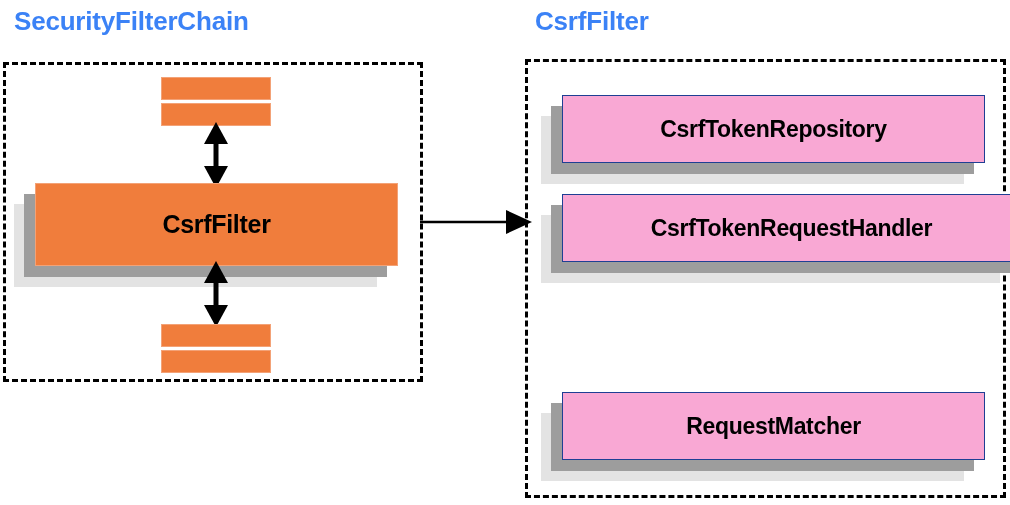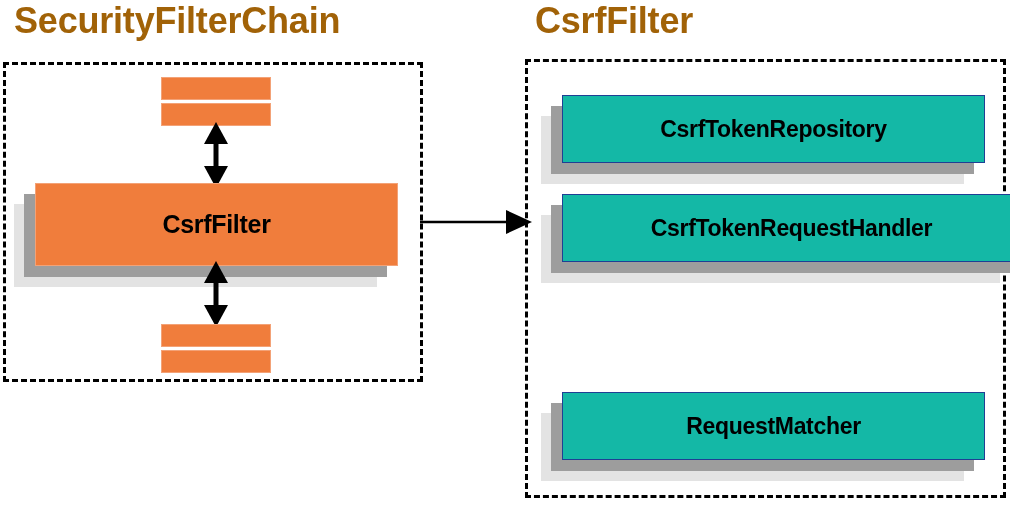--- a/index.html
+++ b/index.html
@@ -2,21 +2,21 @@
 <html><head>
 <meta charset="utf-8">
 <style>
   html,body{margin:0;padding:0;background:#ffffff;}
   body{width:1010px;height:505px;position:relative;overflow:hidden;
        font-family:"Liberation Sans","DejaVu Sans",sans-serif;}
 
   .stage{position:absolute;left:0;top:0;width:1010px;height:505px;}
 
   
-  .title{position:absolute;font-weight:bold;font-size:36px;color:#a16207;
+  .title{position:absolute;font-weight:bold;font-size:26px;color:#3b82f6;
          letter-spacing:-0.2px;white-space:nowrap;line-height:34px;}
   #title-left{left:14px;top:4px;}
   #title-right{left:535px;top:4px;}
 
   
   .dashed-box{position:absolute;background:transparent;box-sizing:border-box;}
   .dashed-box::before{content:"";position:absolute;inset:0;
       border:3px dashed #000000;box-sizing:border-box;}
   #chain-box{left:3px;top:62px;width:420px;height:320px;}
   #csrf-box{left:525px;top:59px;width:481px;height:439px;}
@@ -39,21 +39,21 @@
   
   .bar{position:absolute;left:161px;width:110px;height:23px;
        background:#F07D3C;border:1px solid #f3a277;box-sizing:border-box;}
   #bar-top-1{top:77px;}
   #bar-top-2{top:103px;}
   #bar-bottom-1{top:324px;}
   #bar-bottom-2{top:350px;}
 
   
   .blue-node{left:562px;width:423px;height:68px;}
-  .blue-node .face{background:#14b8a6;border:1.5px solid #1f3f94;}
+  .blue-node .face{background:#f9a8d4;border:1.5px solid #1f3f94;}
   #blue-0{top:95px;}
   #blue-1{top:194px;padding-left:36px;}
   #blue-2{top:293px;}
   #blue-3{top:392px;text-align:center;}
   .blue-node .node-label{font-size:23px;}
 
   
   .arrow-svg{position:absolute;overflow:visible;}
   #arrow-up-down-top{left:190px;top:122px;width:52px;height:66px;}
   #arrow-up-down-bottom{left:190px;top:261px;width:52px;height:66px;}

